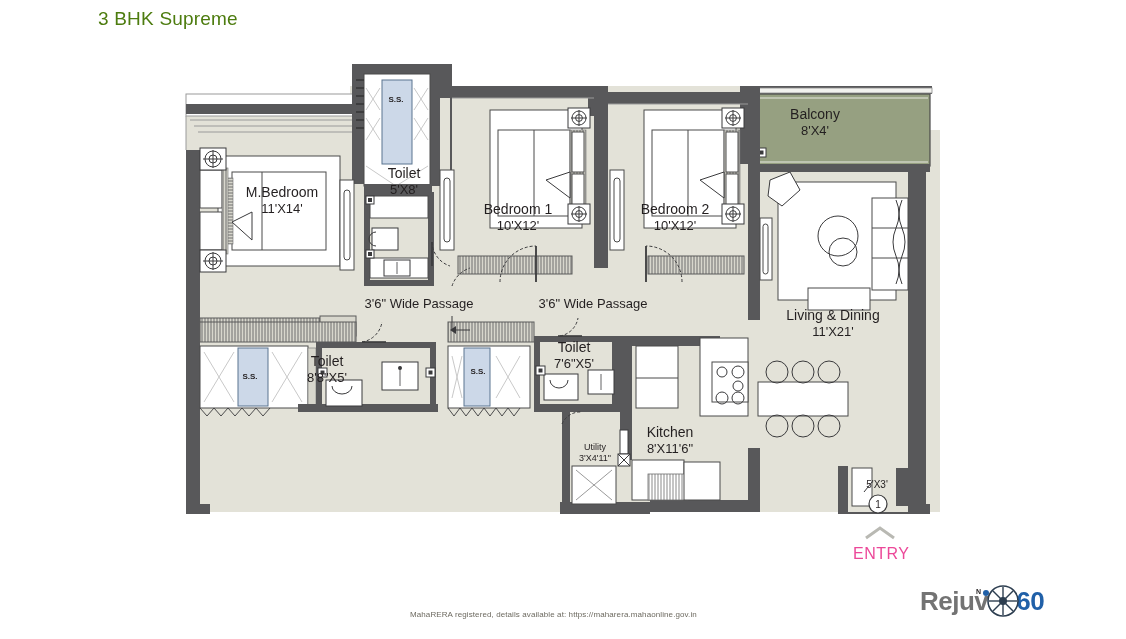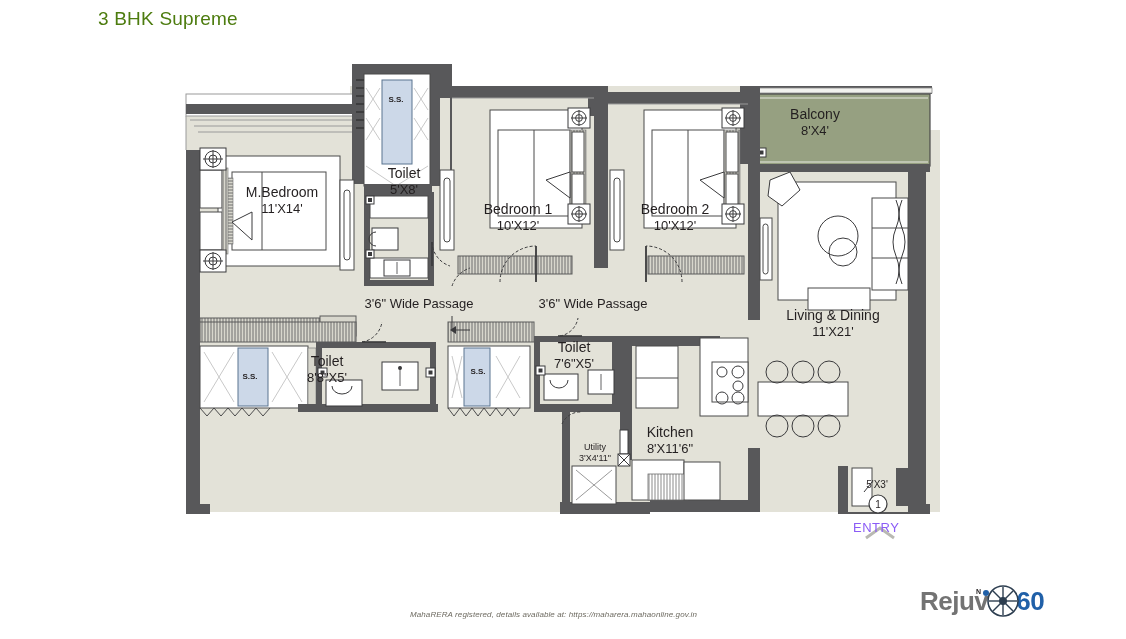--- a/index.html
+++ b/index.html
@@ -16,42 +16,41 @@
     font-size:19px;color:#4d7c0f;letter-spacing:.2px;
   }
   #plan{
     position:absolute;left:0;top:0;width:1126px;height:639px;
   }
   #plan svg{display:block;}
   .rera{
     position:absolute;left:410px;top:610px;
     font-size:8px;color:#6d6a60;letter-spacing:.1px;
     white-space:nowrap;
-    font-style:italic;
   }
   #logo{
     position:absolute;left:872px;top:586px;
     font-size:26px;font-weight:bold;letter-spacing:-.5px;
     white-space:nowrap;
   }
   #logo .rej{color:#737373;margin-left:48px;}
   #logo .num{color:#2060a8;}
   #logo .dot{
     display:inline-block;width:6px;height:6px;border-radius:50%;
     background:#2060a8;position:relative;top:-14px;left:-19px;margin-right:-6px;
   }
   #compass{
     position:absolute;left:985px;top:583px;width:36px;height:36px;
   }
   #compass .nlab{
     position:absolute;left:-9px;top:5px;font-size:7px;color:#231f20;font-weight:bold;
   }
   #entry-label{
-    position:absolute;left:853px;top:520px;
-    font-size:13px;color:#8b5cf6;letter-spacing:.5px;
+    position:absolute;left:853px;top:545px;
+    font-size:16px;color:#ec4899;letter-spacing:.5px;
   }
 </style>
 </head>
 <body>
 
 <div id="page-title">3 BHK Supreme</div>
 
 <div id="plan">
 <svg width="1126" height="639" viewBox="0 0 1126 639" xmlns="http://www.w3.org/2000/svg">
   <defs>

